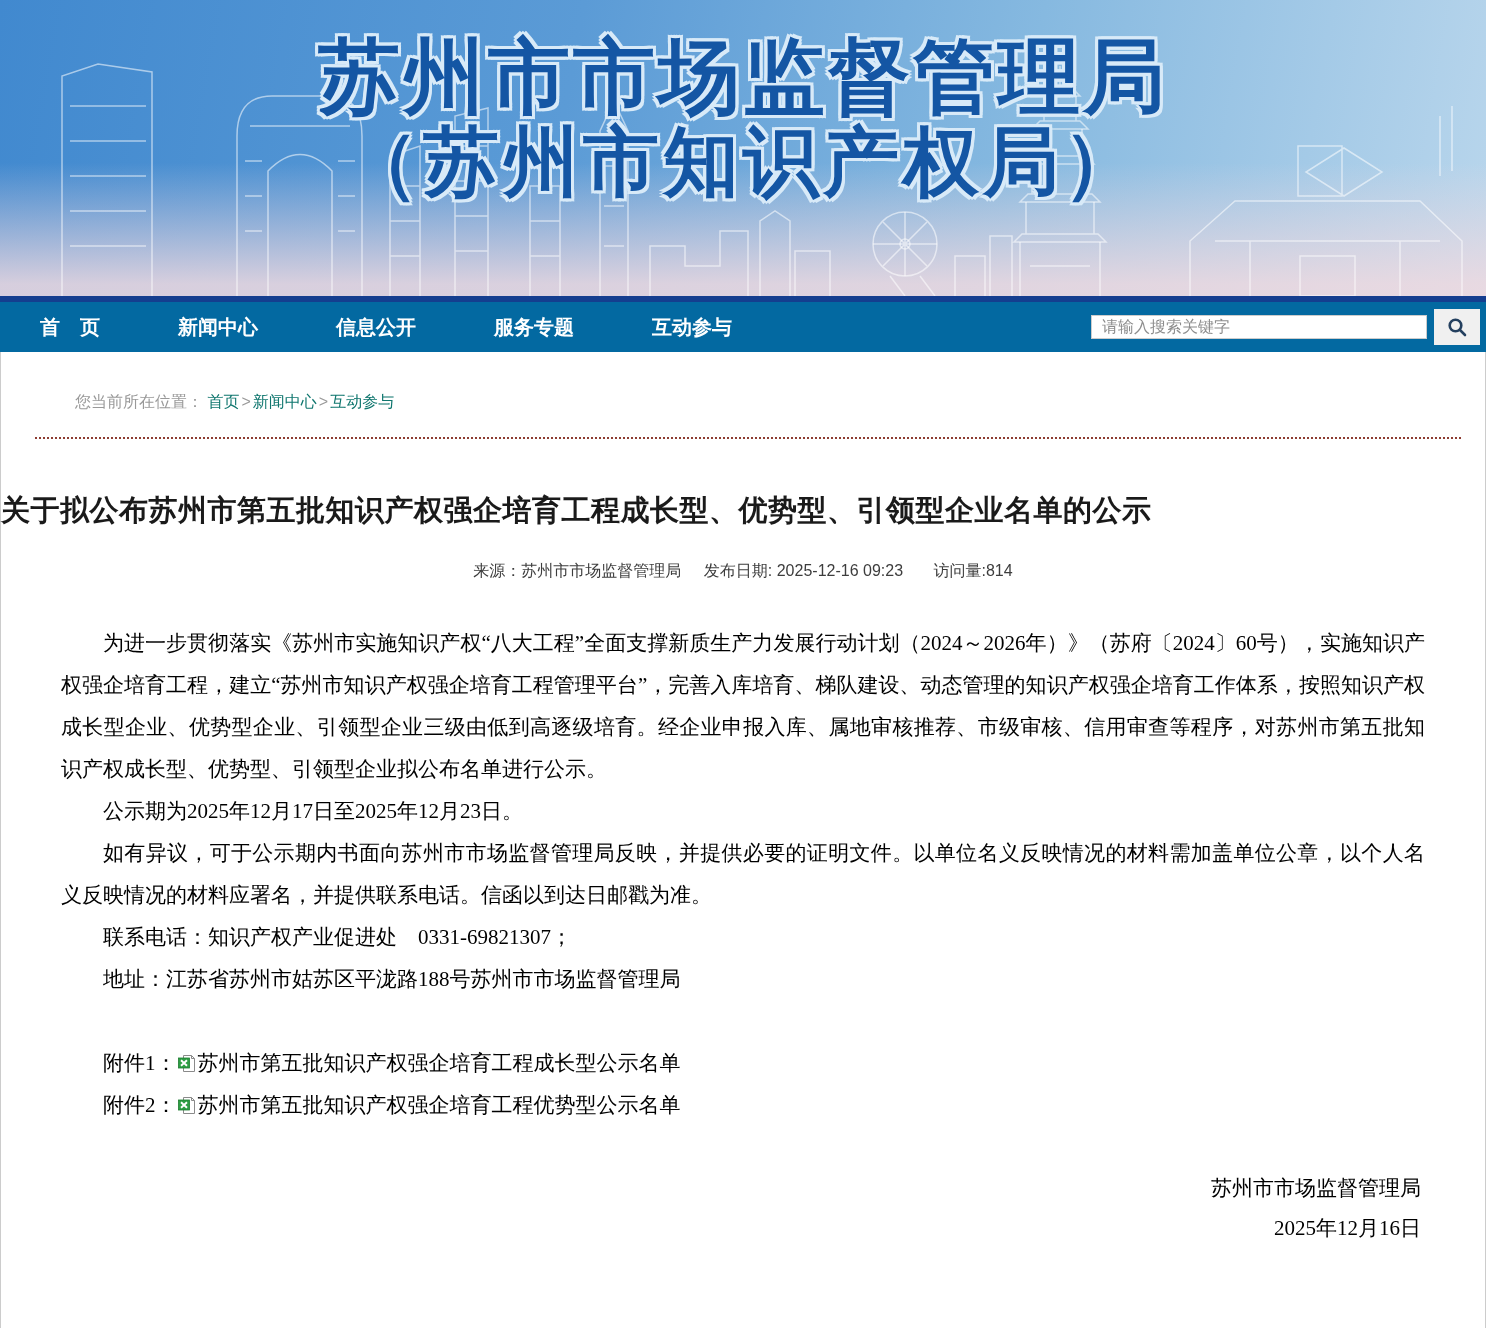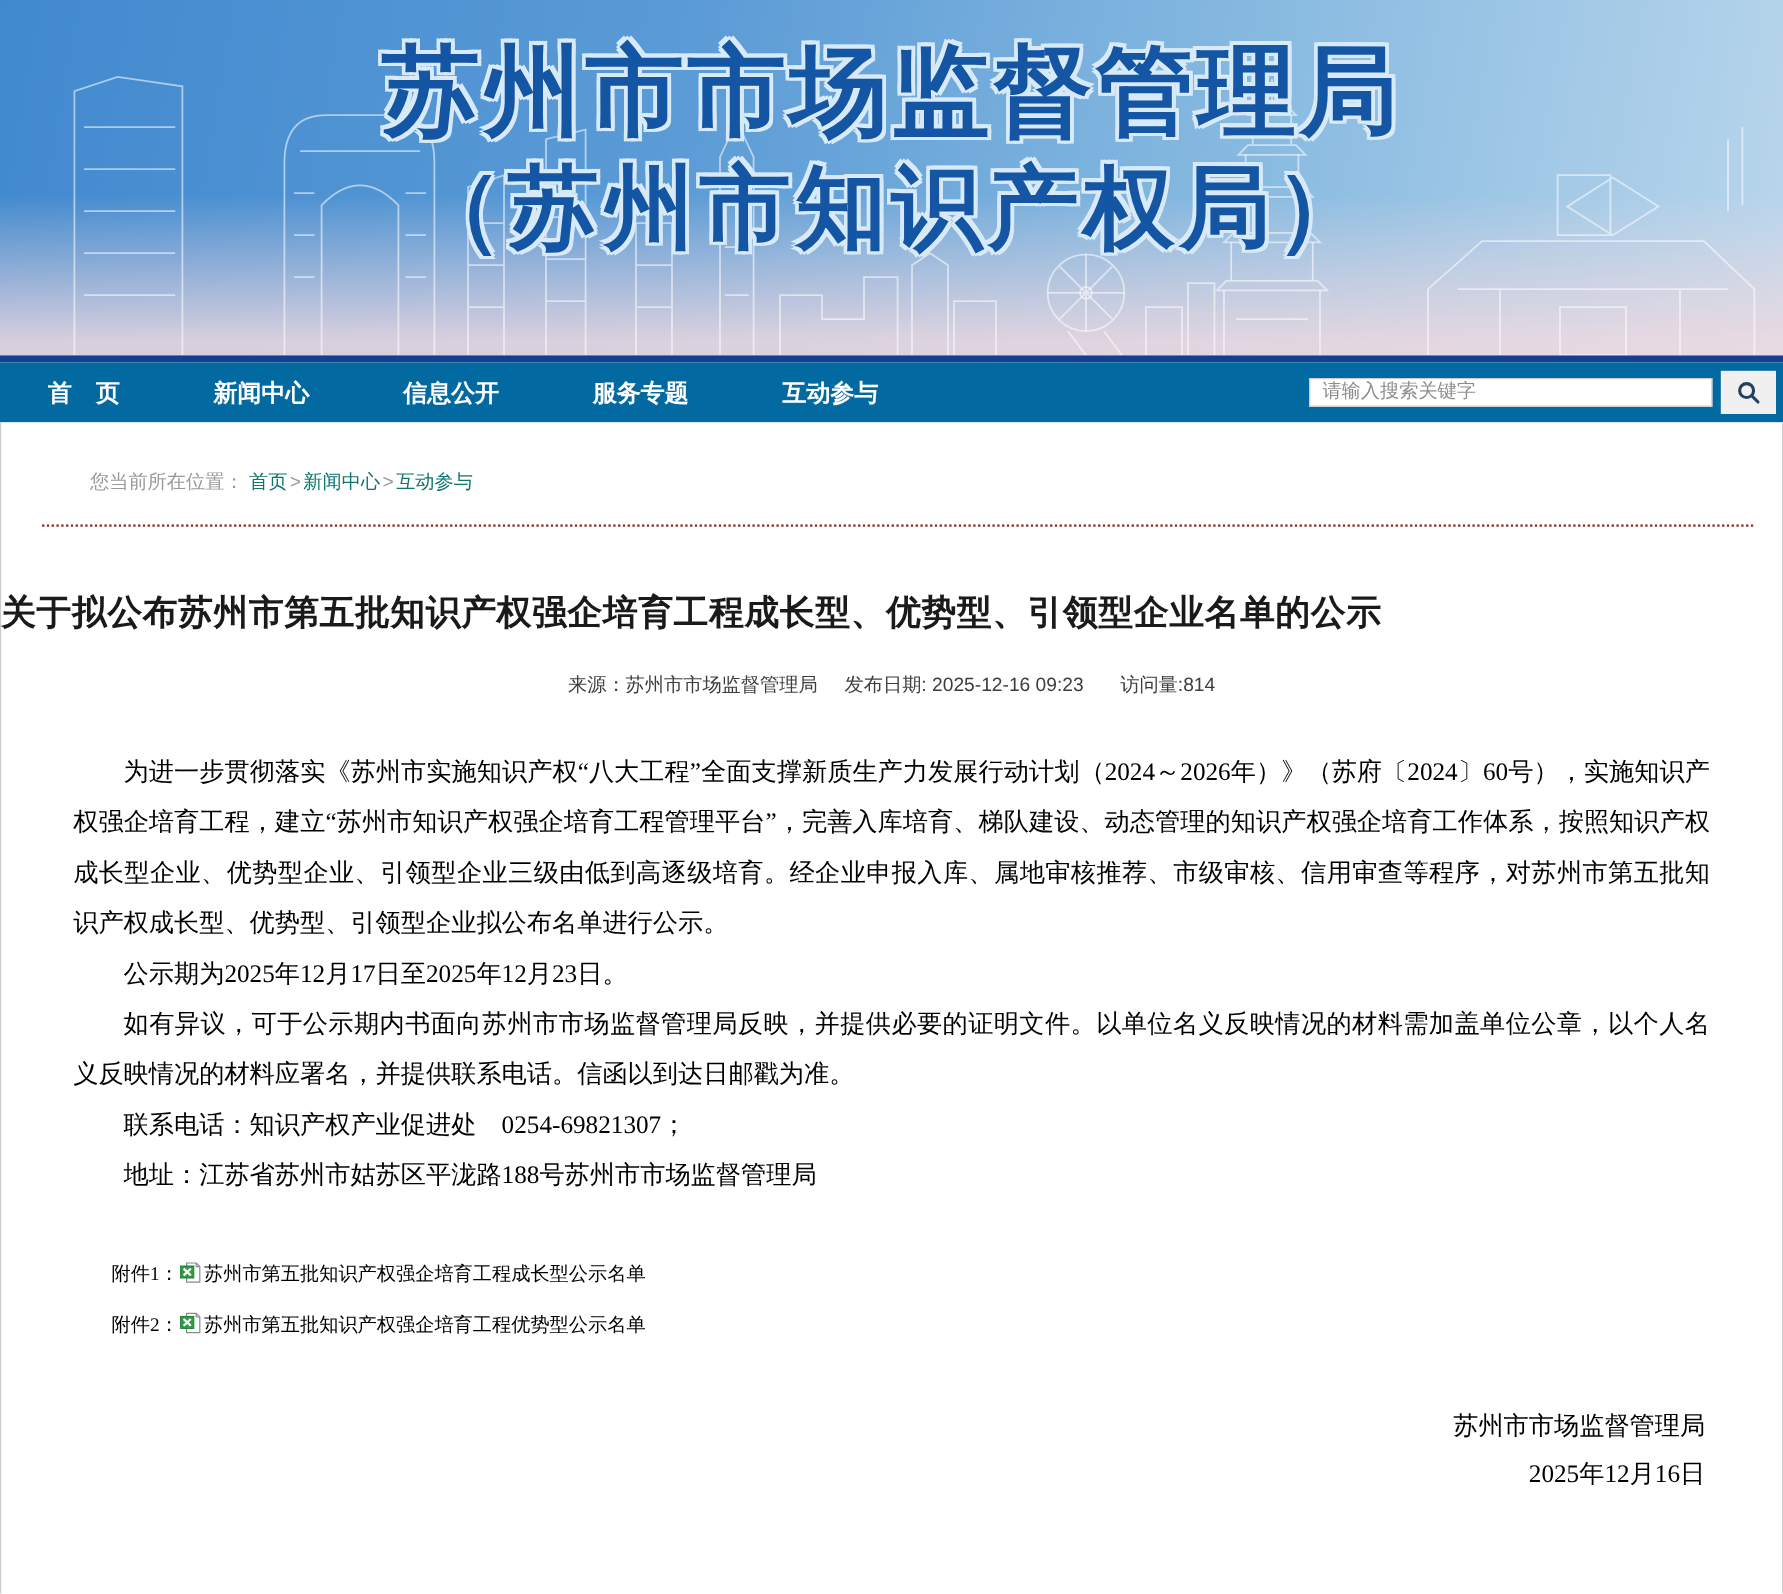--- a/index.html
+++ b/index.html
@@ -19,21 +19,21 @@
   .banner-titles { position: relative; text-align: center; padding-top: 36px; z-index: 2; }
   .banner-title-1, .banner-title-2 {
     font-weight: bold;
     color: #1456a4;
     text-shadow: -3px -3px 0 #d8eaf8, 3px -3px 0 #d8eaf8, -3px 3px 0 #d8eaf8, 3px 3px 0 #d8eaf8,
                  0 -3px 0 #d8eaf8, 0 3px 0 #d8eaf8, -3px 0 0 #d8eaf8, 3px 0 0 #d8eaf8;
     white-space: nowrap;
     line-height: 1.0;
   }
   .banner-title-1 { font-size: 82px; letter-spacing: 3px; }
-  .banner-title-2 { font-size: 76px; letter-spacing: 4px; margin-top: 18px; }
+  .banner-title-2 { font-size: 76px; letter-spacing: 4px; margin-top: 6px; }
   .banner-strip { width: 100%; height: 6px; background: #143e8f; }
 
   
   .nav {
     width: 100%; height: 50px; background: #0369a1;
     display: flex; align-items: center;
     padding: 0 6px 0 40px;
   }
   .nav-item {
     color: #ffffff; font-size: 20px; font-weight: bold;
@@ -92,21 +92,21 @@
     font-size: 21px; color: #000000;
     line-height: 42px;
     text-align: justify;
   }
   .article-body p { text-indent: 2em; }
 
   .attachments {
     margin-top: 42px;
     padding: 0 60px;
     font-family: "Liberation Serif", "DejaVu Serif", serif;
-    font-size: 16px; color: #000000;
+    font-size: 21px; color: #000000;
     line-height: 42px;
   }
   .attachment-row { padding-left: 2em; white-space: nowrap; }
   .attachment-row a { color: #000000; text-decoration: none; cursor: pointer; }
   .excel-icon { vertical-align: -3px; margin-right: 1px; }
 
   .signature {
     margin-top: 42px;
     padding-right: 64px;
     text-align: right;
@@ -195,21 +195,21 @@
     <span>来源：</span><span>苏州市市场监督管理局</span>
     <span class="m-date">发布日期:</span>
     <span>2025-12-16 09:23</span>
     <span class="m-visits">访问量:</span><span>814</span>
   </div>
 
   <div class="article-body">
     <p>为进一步贯彻落实《苏州市实施知识产权“八大工程”全面支撑新质生产力发展行动计划（2024～2026年）》（苏府〔2024〕60号），实施知识产权强企培育工程，建立“苏州市知识产权强企培育工程管理平台”，完善入库培育、梯队建设、动态管理的知识产权强企培育工作体系，按照知识产权成长型企业、优势型企业、引领型企业三级由低到高逐级培育。经企业申报入库、属地审核推荐、市级审核、信用审查等程序，对苏州市第五批知识产权成长型、优势型、引领型企业拟公布名单进行公示。</p>
     <p>公示期为2025年12月17日至2025年12月23日。</p>
     <p>如有异议，可于公示期内书面向苏州市市场监督管理局反映，并提供必要的证明文件。以单位名义反映情况的材料需加盖单位公章，以个人名义反映情况的材料应署名，并提供联系电话。信函以到达日邮戳为准。</p>
-    <p>联系电话：知识产权产业促进处　0254-69821307；</p>
+    <p>联系电话：知识产权产业促进处　0331-69821307；</p>
     <p>地址：江苏省苏州市姑苏区平泷路188号苏州市市场监督管理局</p>
   </div>
 
   <div class="attachments">
     <div class="attachment-row">
       <span>附件1：</span><svg class="excel-icon" width="20" height="20" viewBox="0 0 20 20">
           <path d="M6.5 2.5 H14.5 L17.5 5.5 V18.5 H6.5 Z" fill="#ffffff" stroke="#8a8a8a" stroke-width="1"></path>
           <path d="M14.5 2.5 V5.5 H17.5" fill="none" stroke="#8a8a8a" stroke-width="1"></path>
           <rect x="1.5" y="5" width="11" height="10" fill="#2e9e44" stroke="#1d7c30" stroke-width="0.8"></rect>
           <path d="M4 7.2 L10 12.8 M10 7.2 L4 12.8" stroke="#ffffff" stroke-width="1.9"></path>

